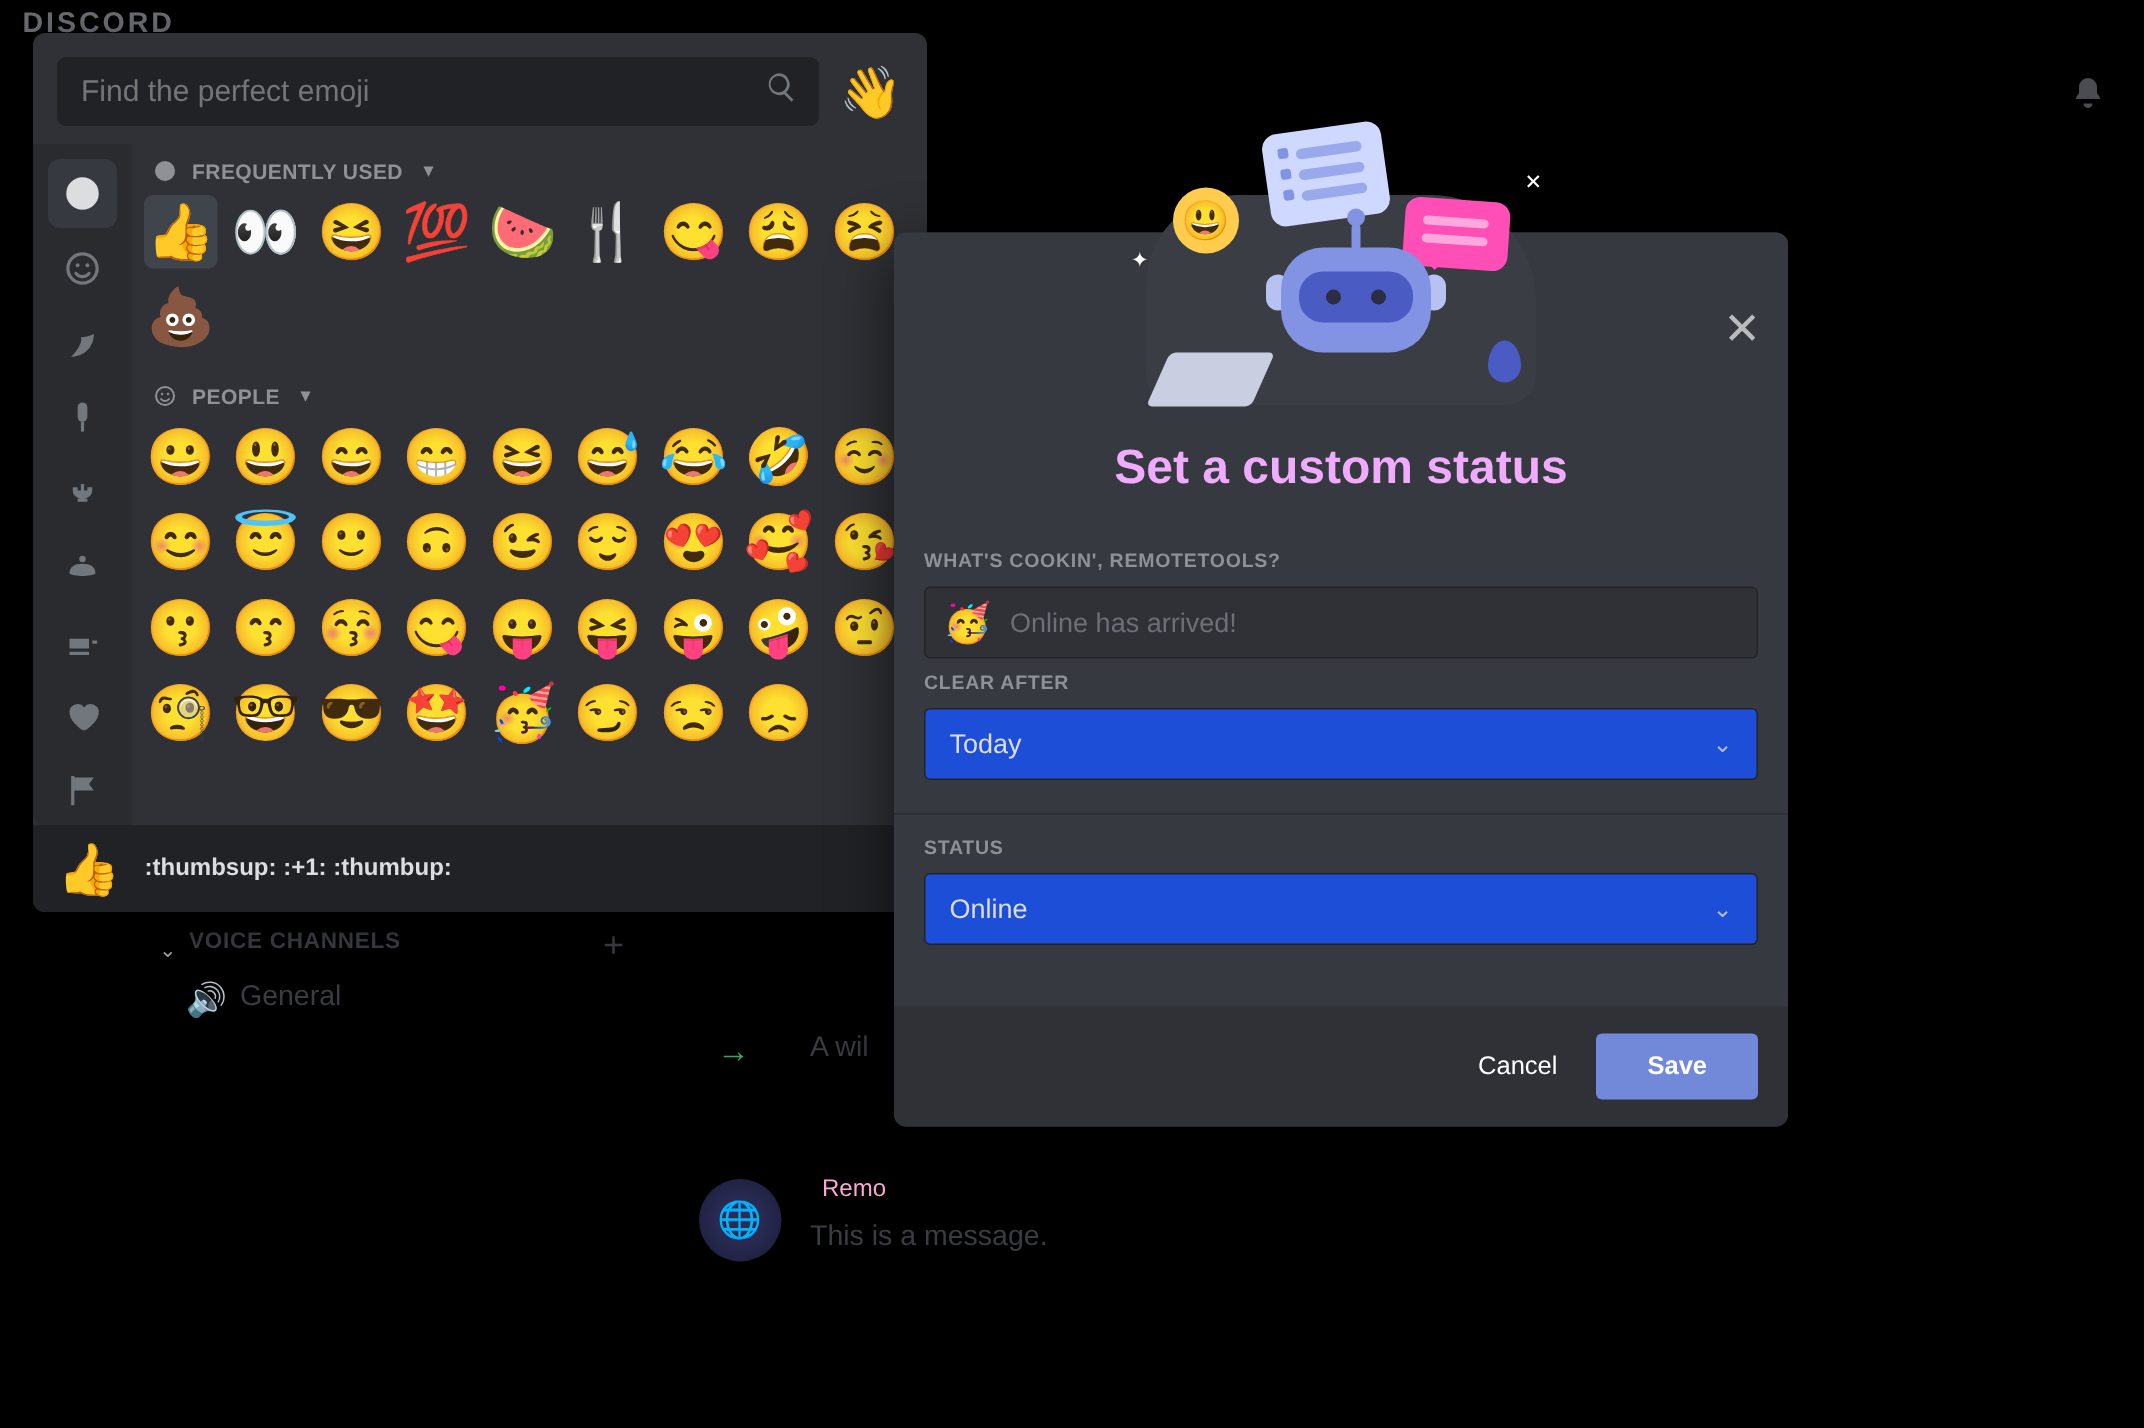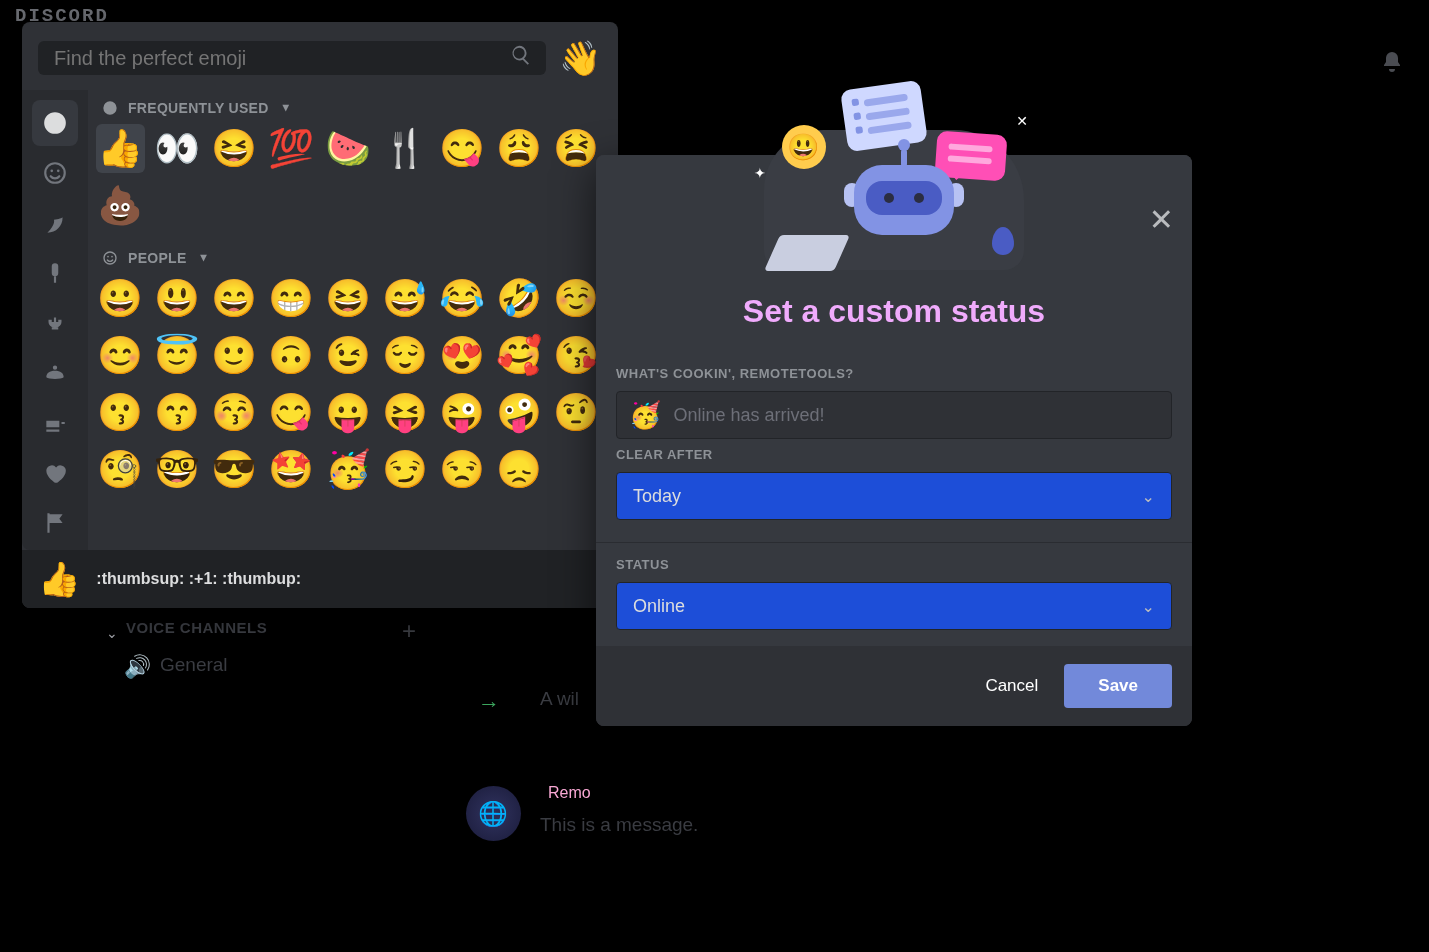--- a/index.html
+++ b/index.html
@@ -1,31 +1,31 @@
 <!DOCTYPE html>
 <html><head>
 <meta charset="utf-8">
 <style>
   html,body{margin:0;padding:0;width:1429px;height:952px;background:#000;font-family:"Helvetica Neue",Arial,sans-serif;overflow:hidden;color:#dcddde}
   *{box-sizing:border-box}
 
   
-  .wordmark{position:absolute;left:15px;top:5px;font-weight:900;font-size:19px;letter-spacing:2px;color:#6a6c72;font-family:Liberation Mono, monospace}
+  .wordmark{position:absolute;left:15px;top:5px;font-weight:900;font-size:19px;letter-spacing:2px;color:#6a6c72;font-family:Liberation Sans, sans-serif}
 
   
   .bg-text{position:absolute;color:#3a3c42;font-size:18px}
   .bg-caret{position:absolute;color:#9ea0a6;font-size:14px}
   .arrow-right{position:absolute;color:#3ba55d;font-size:22px;font-weight:bold}
   .avatar-circle{position:absolute;width:55px;height:55px;border-radius:50%;background:radial-gradient(circle,#2a2c54 30%,#1a1b3a 100%);display:flex;align-items:center;justify-content:center;color:#4a4c82;font-size:24px}
   .bell{position:absolute;right:25px;top:50px;color:#4a4c52;font-size:24px}
 
   
   .emoji-picker{position:absolute;left:22px;top:22px;width:596px;height:586px;background:#2f3136;border-radius:8px;display:flex;flex-direction:column;box-shadow:0 8px 24px rgba(0,0,0,.5)}
   .ep-header{display:flex;align-items:center;padding:16px 16px 12px 16px;gap:14px}
-  .ep-search{flex:1;height:34px;background:#202225;border-radius:6px;display:flex;align-items:center;padding:0 14px}
+  .ep-search{flex:1;height:46px;background:#202225;border-radius:6px;display:flex;align-items:center;padding:0 14px}
   .ep-search input{flex:1;background:none;border:none;outline:none;color:#b9bbbe;font-size:20px}
   .ep-search .sicn{color:#72767d;font-size:22px}
   .ep-tone{font-size:34px}
 
   .ep-body{flex:1;display:flex;min-height:0}
   .ep-cats{width:66px;background:#292b2f;border-radius:0 0 0 8px;display:flex;flex-direction:column;align-items:center;padding-top:10px;gap:4px}
   .cat{width:46px;height:46px;display:flex;align-items:center;justify-content:center;color:#72767d;border-radius:8px;cursor:pointer}
   .cat.active{background:#36393f;color:#dcddde}
   .cat svg{width:26px;height:26px;fill:currentColor}
 
@@ -299,21 +299,21 @@
 
     <div class="sm-label" style="margin-top:8px">CLEAR AFTER</div>
     <div class="sm-select">
       <span>Today</span>
       <span class="chv">⌄</span>
     </div>
 
     <div class="sm-divider"></div>
 
     <div class="sm-label">STATUS</div>
-    <div class="sm-select" style="margin-bottom:8px">
+    <div class="sm-select" style="margin-bottom:33px">
       <span>Online</span>
       <span class="chv">⌄</span>
     </div>
   </div>
 
   <div class="sm-actions">
     <button class="btn-cancel">Cancel</button>
     <button class="btn-save">Save</button>
   </div>
 </div>

